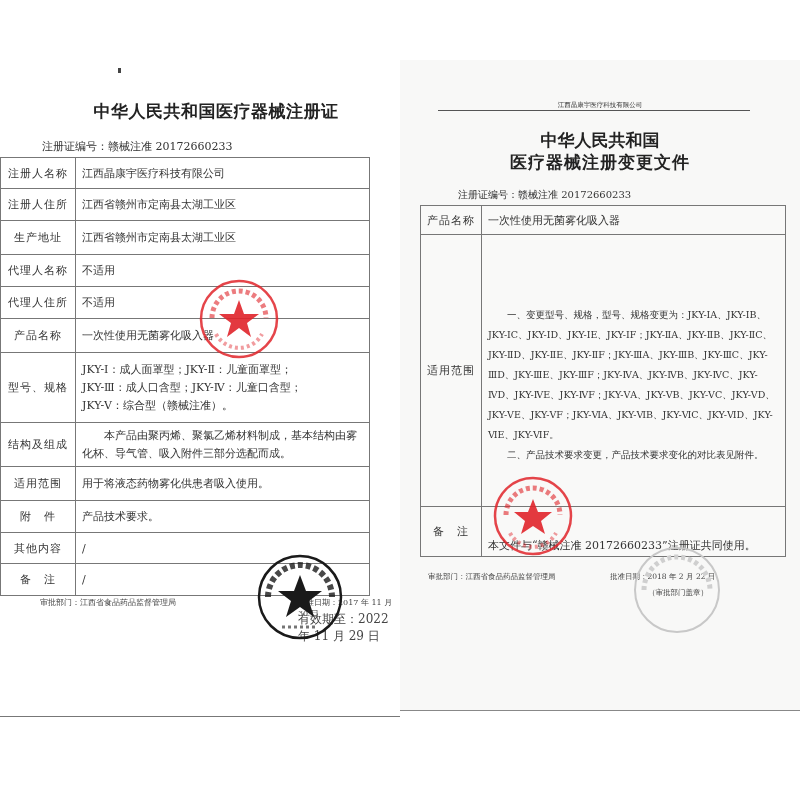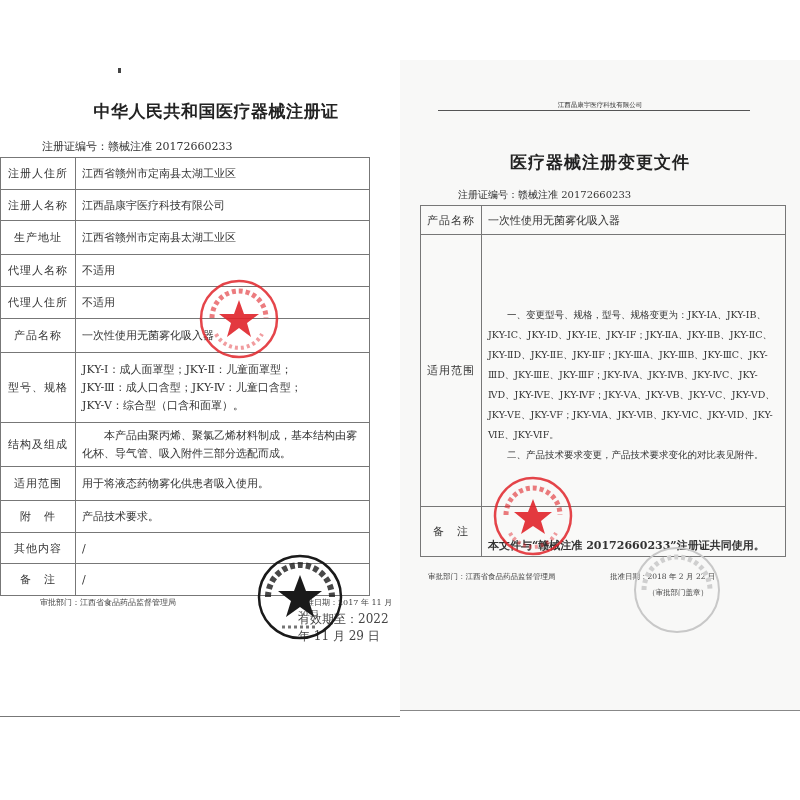--- a/index.html
+++ b/index.html
@@ -52,27 +52,27 @@
 
 <div class="doc" id="left-doc">
   <div class="dot"></div>
   <div class="title-l">中华人民共和国医疗器械注册证</div>
   <div class="regno-l">
     <span>注册证编号：</span><span>赣械注准 20172660233</span>
   </div>
 
   <table class="grid" id="left-table">
     <tbody>
-        <tr style="height:32px">
+        <tr style="height:31px">
+      <td class="k">注册人名称</td>
+      <td class="v">江西晶康宇医疗科技有限公司</td>
+    </tr>
+    <tr style="height:32px">
       <td class="k">注册人住所</td>
       <td class="v">江西省赣州市定南县太湖工业区</td>
-    </tr>
-    <tr style="height:31px">
-      <td class="k">注册人名称</td>
-      <td class="v">江西晶康宇医疗科技有限公司</td>
     </tr>
     <tr style="height:34px">
       <td class="k">生产地址</td>
       <td class="v">江西省赣州市定南县太湖工业区</td>
     </tr>
     <tr style="height:32px">
       <td class="k">代理人名称</td>
       <td class="v">不适用</td>
     </tr>
     <tr style="height:32px">
@@ -81,21 +81,21 @@
     </tr>
     <tr style="height:34px">
       <td class="k">产品名称</td>
       <td class="v">一次性使用无菌雾化吸入器</td>
     </tr>
     <tr style="height:70px">
       <td class="k">型号、规格</td>
       <td class="v">
         <div class="models-line">JKY-Ⅰ：成人面罩型；JKY-Ⅱ：儿童面罩型；</div>
         <div class="models-line">JKY-Ⅲ：成人口含型；JKY-Ⅳ：儿童口含型；</div>
-        <div class="models-line">JKY-Ⅴ：综合型（口含和面罩）。</div>
+        <div class="models-line">JKY-Ⅴ：综合型（赣械注准）。</div>
       </td>
     </tr>
     <tr style="height:44px">
       <td class="k">结构及组成</td>
       <td class="v struct">本产品由聚丙烯、聚氯乙烯材料制成，基本结构由雾化杯、导气管、吸入附件三部分选配而成。</td>
     </tr>
     <tr style="height:34px">
       <td class="k">适用范围</td>
       <td class="v">用于将液态药物雾化供患者吸入使用。</td>
     </tr>
@@ -133,41 +133,42 @@
       <polygon points="44,22 50,38 66,38 53,48 58,64 44,54 30,64 35,48 22,38 38,38" fill="#1a1a1a"></polygon>
       <path d="M12,44 A32,32 0 0,1 76,44" fill="none" stroke="#1a1a1a" stroke-width="6" stroke-dasharray="5 3" opacity="0.8"></path>
       <path d="M26,74 L62,74" stroke="#1a1a1a" stroke-width="3" stroke-dasharray="3 3" opacity="0.6"></path>
     </svg>
   </div>
 </div>
 
 <div class="doc" id="right-doc">
   <div class="company-hdr">江西晶康宇医疗科技有限公司</div>
   <div class="hdr-rule"></div>
+  <div class="title-r1">中华人民共和国</div>
   <div class="title-r2">医疗器械注册变更文件</div>
   <div class="regno-r">
     <span>注册证编号：</span><span>赣械注准 20172660233</span>
   </div>
 
   <table class="grid" id="right-table">
     <tbody>
         <tr style="height:29px">
       <td class="k">产品名称</td>
       <td>一次性使用无菌雾化吸入器</td>
     </tr>
     <tr style="height:272px">
       <td class="k">适用范围</td>
       <td class="change-body">
         <div class="indent" style="margin-top:28px">一、变更型号、规格，型号、规格变更为：JKY-ⅠA、JKY-ⅠB、JKY-ⅠC、JKY-ⅠD、JKY-ⅠE、JKY-ⅠF；JKY-ⅡA、JKY-ⅡB、JKY-ⅡC、JKY-ⅡD、JKY-ⅡE、JKY-ⅡF；JKY-ⅢA、JKY-ⅢB、JKY-ⅢC、JKY-ⅢD、JKY-ⅢE、JKY-ⅢF；JKY-ⅣA、JKY-ⅣB、JKY-ⅣC、JKY-ⅣD、JKY-ⅣE、JKY-ⅣF；JKY-ⅤA、JKY-ⅤB、JKY-ⅤC、JKY-ⅤD、JKY-ⅤE、JKY-ⅤF；JKY-ⅥA、JKY-ⅥB、JKY-ⅥC、JKY-ⅥD、JKY-ⅥE、JKY-ⅥF。</div>
         <div class="indent">二、产品技术要求变更，产品技术要求变化的对比表见附件。</div>
       </td>
     </tr>
     <tr style="height:50px">
       <td class="k">备　注</td>
-      <td style="padding-top:28px;font-weight:bold;">本文件与“赣械注准 20172660233”注册证共同使用。</td>
+      <td style="padding-top:28px;">本文件与“赣械注准 20172660233”注册证共同使用。</td>
     </tr>
   </tbody>
     </table>
 
   <div class="footer-r1">审批部门：江西省食品药品监督管理局</div>
   <div class="footer-r2">批准日期：2018 年 2 月 22 日</div>
   <div class="footer-r3">（审批部门盖章）</div>
 
   <div class="seal" style="left:92px; top:415px;">
     <svg width="82" height="82" viewBox="0 0 82 82">

